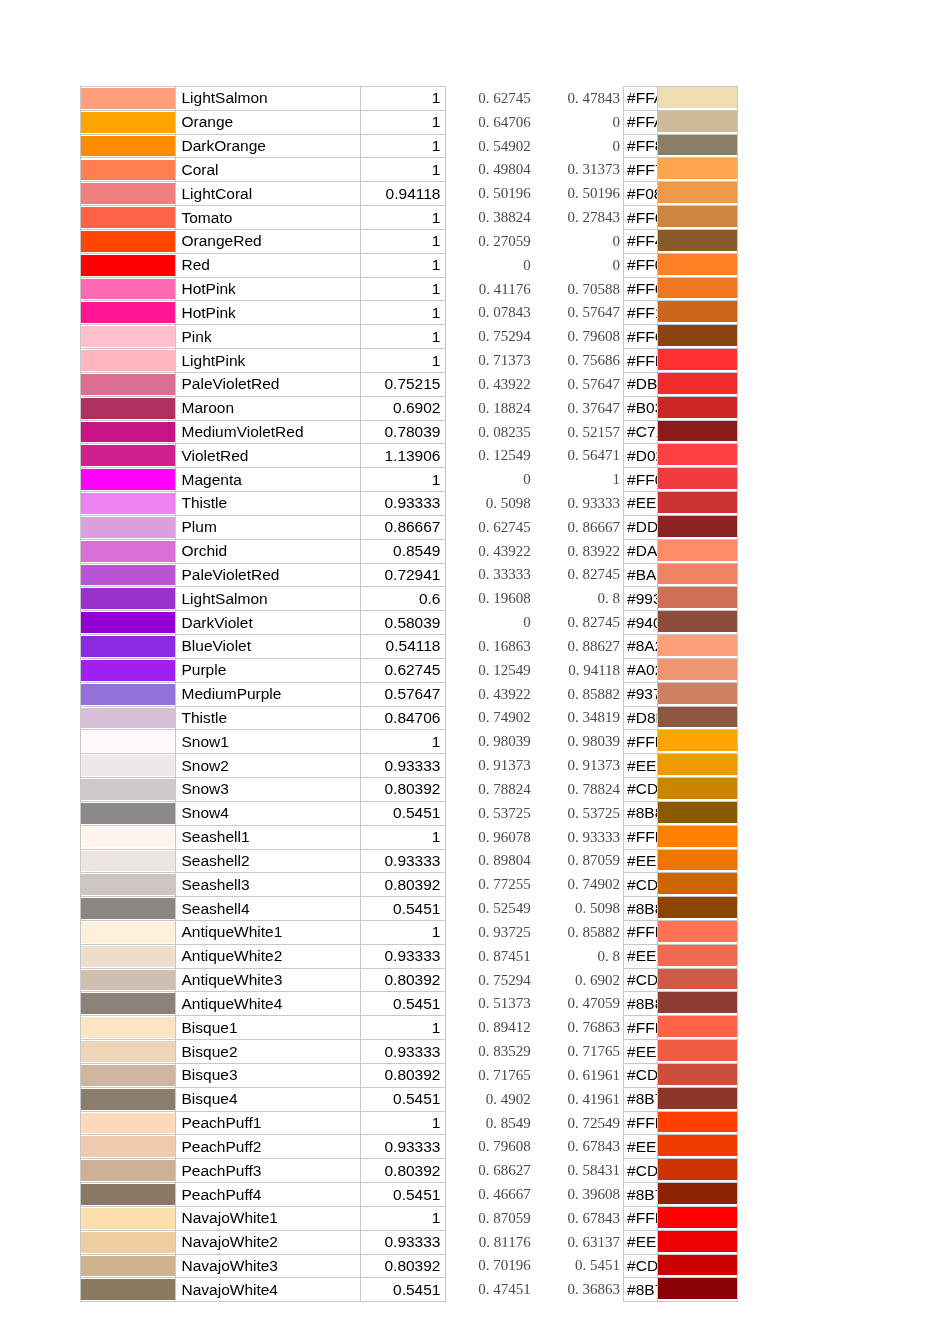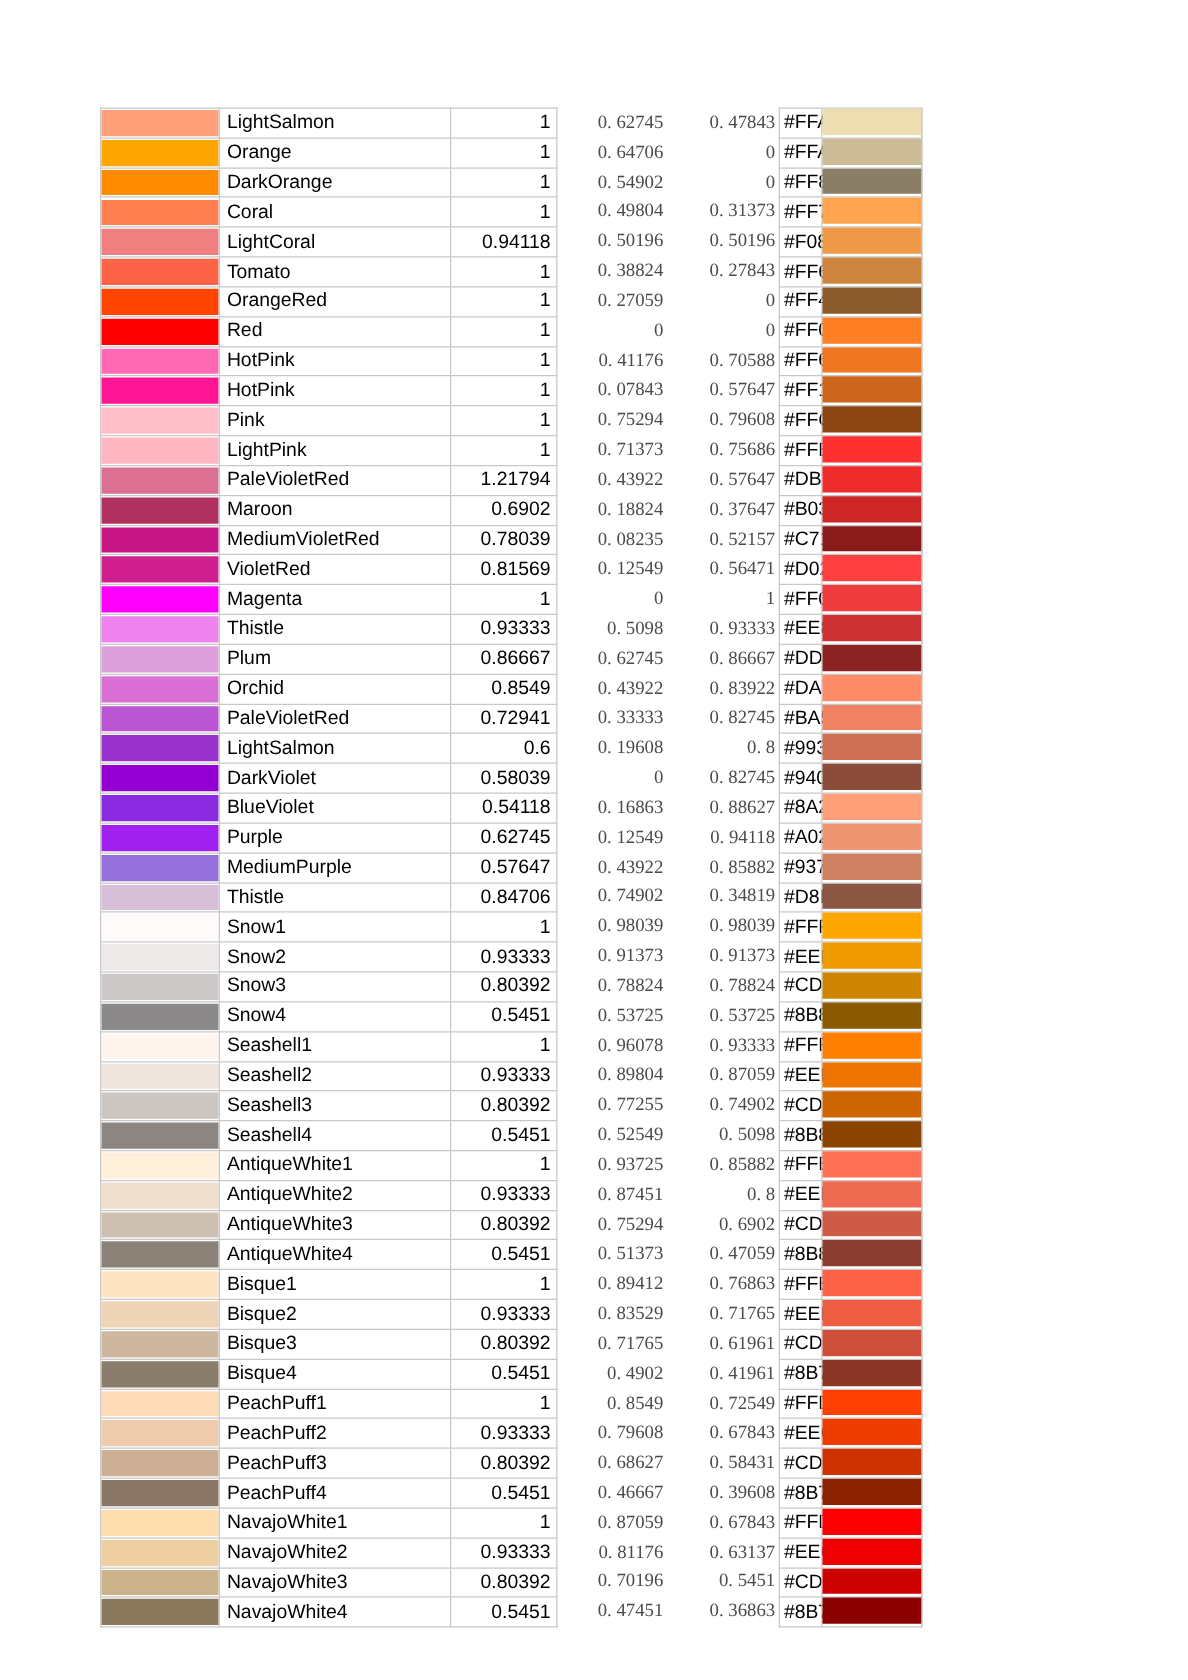--- a/index.html
+++ b/index.html
@@ -243,21 +243,21 @@
           <td class="cell-bordered r-cell">1</td>
           <td class="cell-plain">0. 71373</td>
           <td class="cell-plain">0. 75686</td>
           <td class="cell-bordered hex-cell">#FFB6C1</td>
         </tr>
         <tr>
           <td class="swatch-cell">
             <span class="sw" style="background: rgb(219, 112, 147);"></span>
           </td>
           <td class="cell-bordered name-cell">PaleVioletRed</td>
-          <td class="cell-bordered r-cell">1.21794</td>
+          <td class="cell-bordered r-cell">0.75215</td>
           <td class="cell-plain">0. 43922</td>
           <td class="cell-plain">0. 57647</td>
           <td class="cell-bordered hex-cell">#DB7093</td>
         </tr>
         <tr>
           <td class="swatch-cell">
             <span class="sw" style="background: rgb(176, 48, 96);"></span>
           </td>
           <td class="cell-bordered name-cell">Maroon</td>
           <td class="cell-bordered r-cell">0.6902</td>
@@ -273,21 +273,21 @@
           <td class="cell-bordered r-cell">0.78039</td>
           <td class="cell-plain">0. 08235</td>
           <td class="cell-plain">0. 52157</td>
           <td class="cell-bordered hex-cell">#C71585</td>
         </tr>
         <tr>
           <td class="swatch-cell">
             <span class="sw" style="background: rgb(208, 32, 144);"></span>
           </td>
           <td class="cell-bordered name-cell">VioletRed</td>
-          <td class="cell-bordered r-cell">0.81569</td>
+          <td class="cell-bordered r-cell">1.13906</td>
           <td class="cell-plain">0. 12549</td>
           <td class="cell-plain">0. 56471</td>
           <td class="cell-bordered hex-cell">#D02090</td>
         </tr>
         <tr>
           <td class="swatch-cell">
             <span class="sw" style="background: rgb(255, 0, 255);"></span>
           </td>
           <td class="cell-bordered name-cell">Magenta</td>
           <td class="cell-bordered r-cell">1</td>

